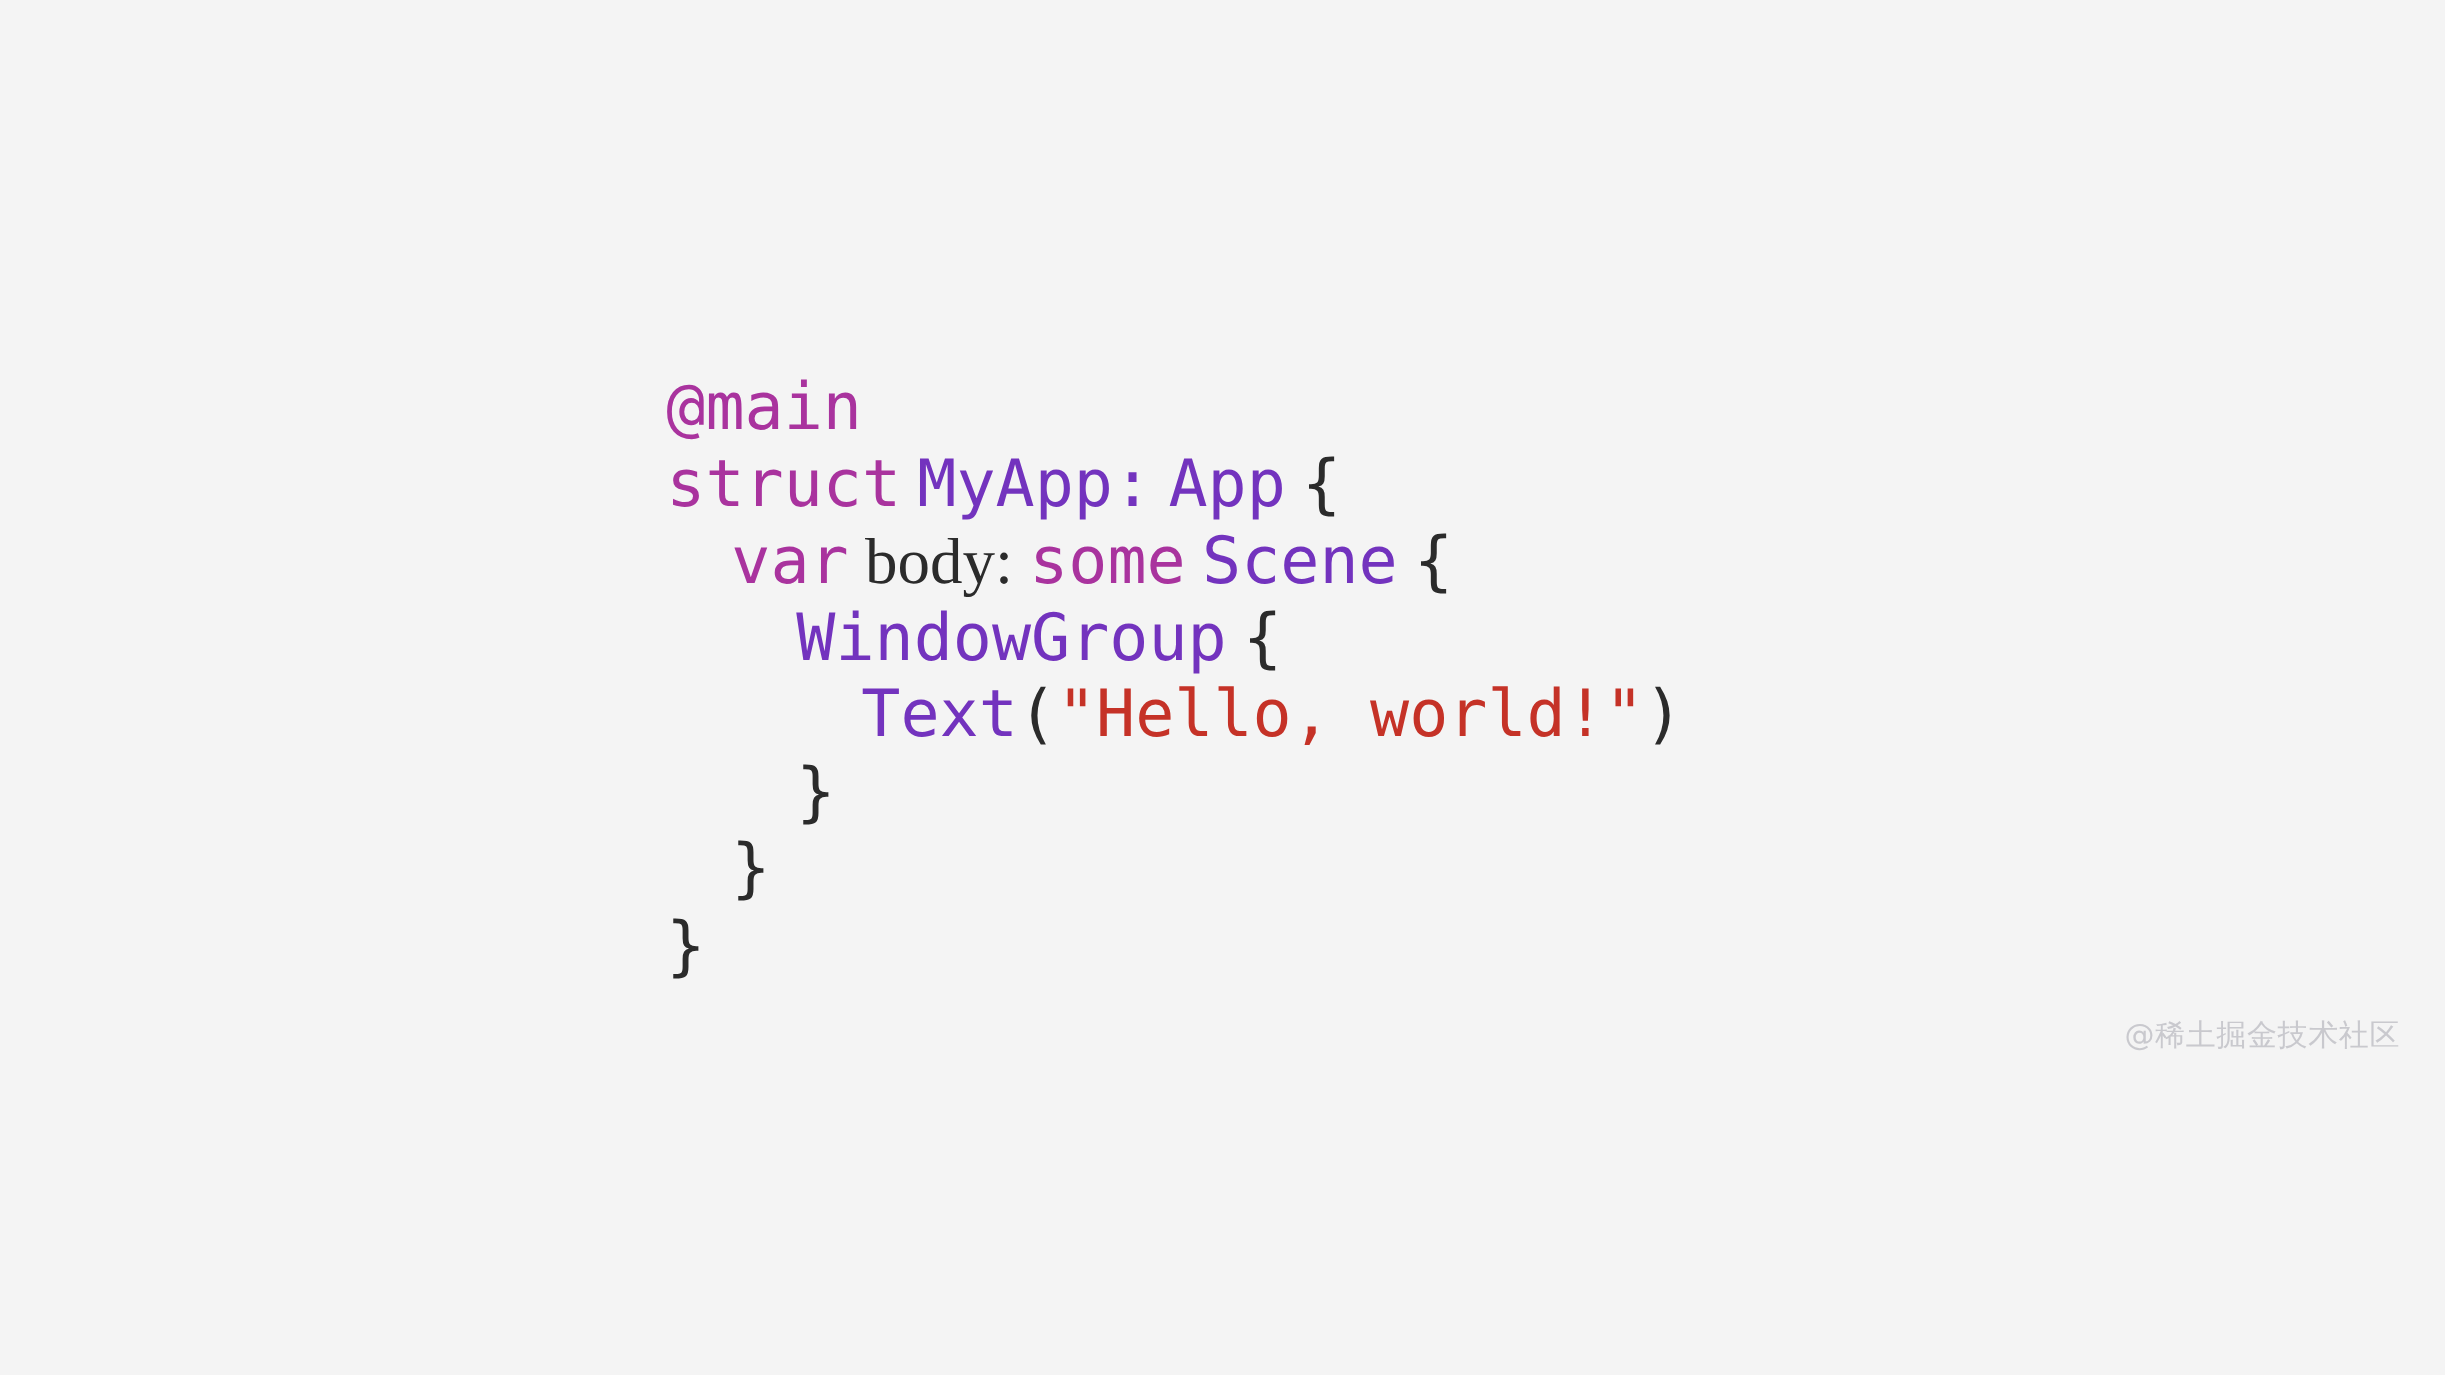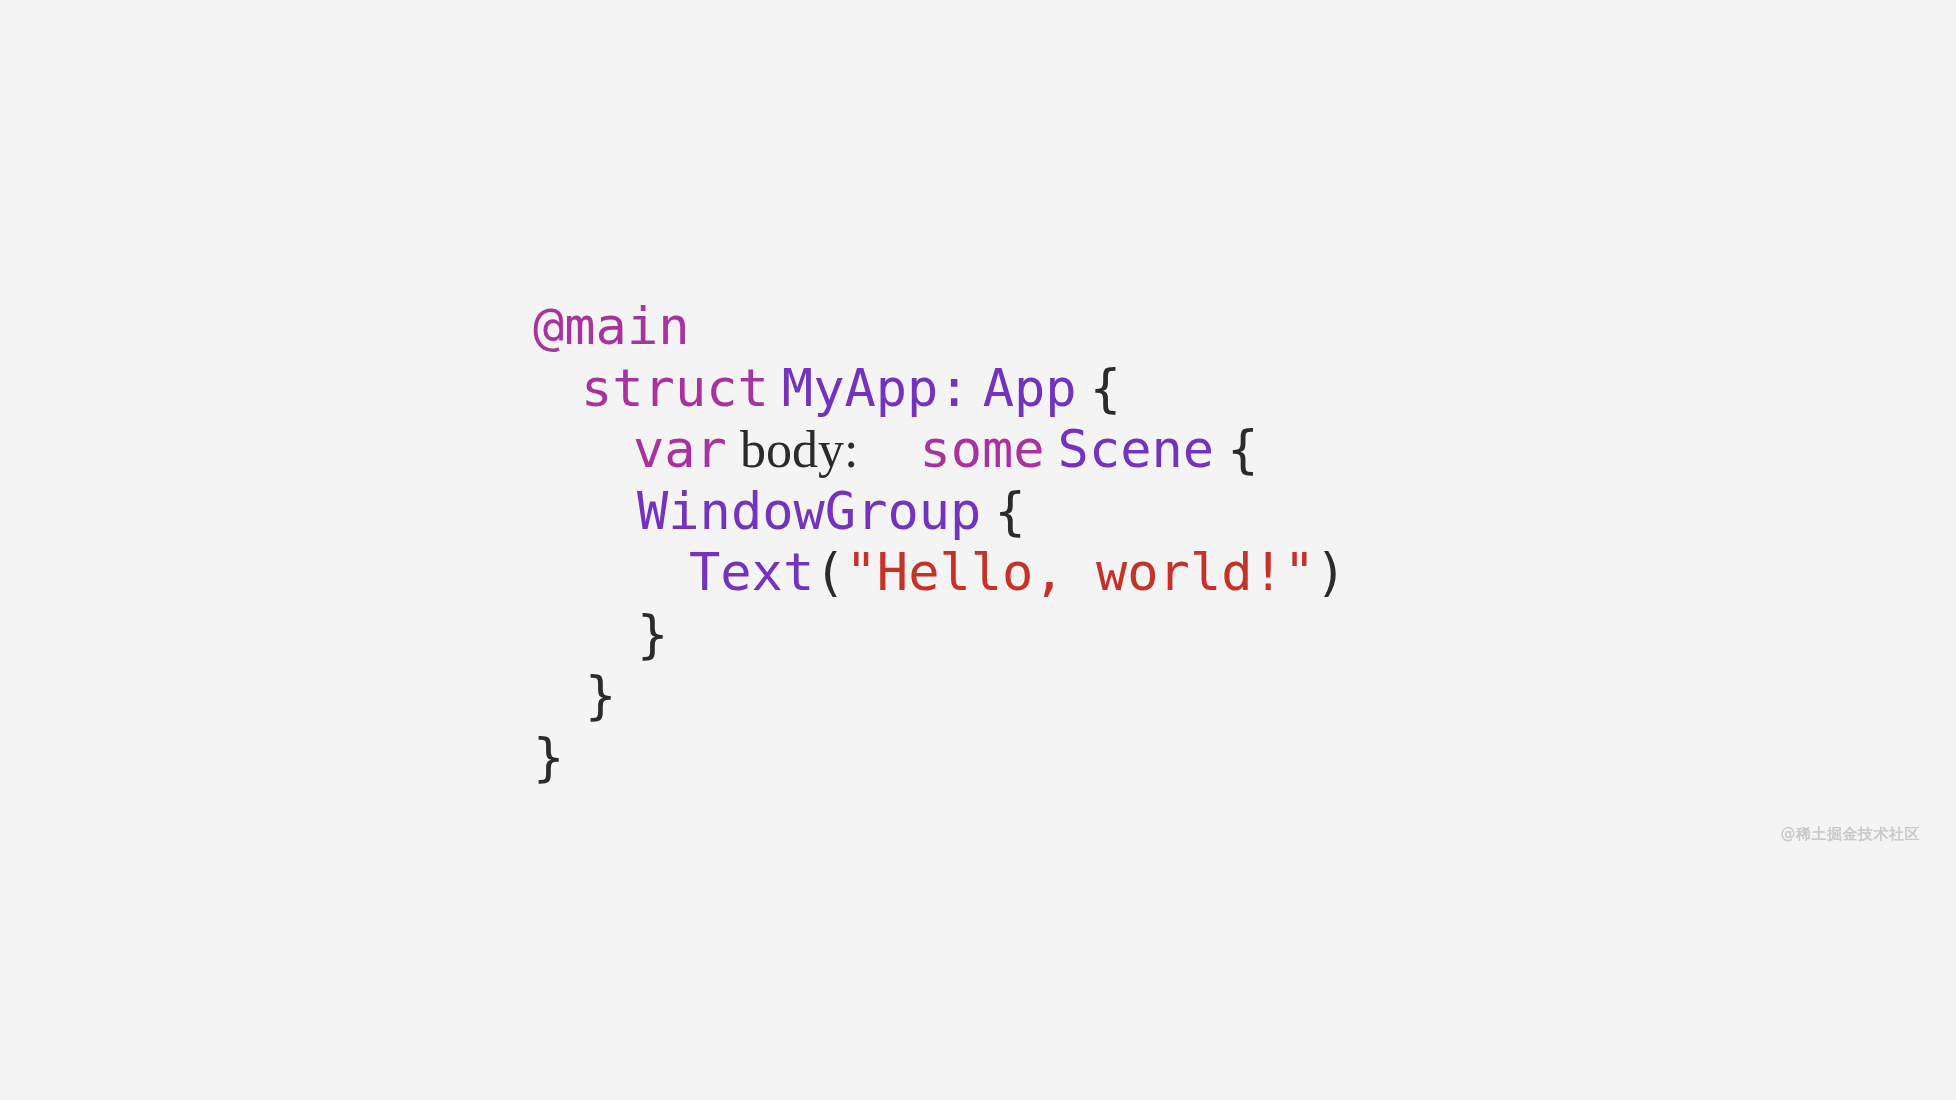--- a/index.html
+++ b/index.html
@@ -36,37 +36,36 @@
   }
 
   .code-line {
     white-space: pre;
     display: block;
     height: 61.5px;
   }
 
   .tok { white-space: pre; }
 
-  .tok-keyword     { color: #a9339e; margin-left: 48px; }
+  .tok-keyword     { color: #a9339e; }
   .tok-type        { color: #7333be; }
   .tok-plain       { color: #2b2b2b; font-family: Liberation Serif, serif; }
   .tok-string      { color: #c53227; }
   .tok-punct       { color: #2b2b2b; }
   .tok-attribute   { color: #a9339e; }
 
   #watermark {
     position: absolute;
     right: 36px;
     bottom: 24px;
     font-family: "DejaVu Sans", "Liberation Sans", sans-serif;
-    font-size: 15px;
+    font-size: 24px;
     color: #c9c9ce;
     letter-spacing: 0.5px;
     user-select: none;
-    font-weight: bold;
   }
 </style>
 </head>
 <body style="background: rgb(244, 244, 244);">
 
 <div id="canvas" style="background: rgb(244, 244, 244);">
 
   <div id="code-block"><span class="code-line"><span class="tok tok-attribute" style="color: rgb(169, 51, 158);">@main</span></span><span class="code-line"><span class="tok tok-keyword" style="color: rgb(169, 51, 158);">struct</span><span class="tok tok-plain" style="color: rgb(43, 43, 43);"> </span><span class="tok tok-type" style="color: rgb(115, 51, 190);">MyApp</span><span class="tok tok-type" style="color: rgb(115, 51, 190);">:</span><span class="tok tok-plain" style="color: rgb(43, 43, 43);"> </span><span class="tok tok-type" style="color: rgb(115, 51, 190);">App</span><span class="tok tok-plain" style="color: rgb(43, 43, 43);"> </span><span class="tok tok-punct" style="color: rgb(43, 43, 43);">{</span></span><span class="code-line"><span class="tok tok-plain" style="color: rgb(43, 43, 43);">    </span><span class="tok tok-keyword" style="color: rgb(169, 51, 158);">var</span><span class="tok tok-plain" style="color: rgb(43, 43, 43);"> </span><span class="tok tok-plain" style="color: rgb(43, 43, 43);">body:</span><span class="tok tok-plain" style="color: rgb(43, 43, 43);"> </span><span class="tok tok-keyword" style="color: rgb(169, 51, 158);">some</span><span class="tok tok-plain" style="color: rgb(43, 43, 43);"> </span><span class="tok tok-type" style="color: rgb(115, 51, 190);">Scene</span><span class="tok tok-plain" style="color: rgb(43, 43, 43);"> </span><span class="tok tok-punct" style="color: rgb(43, 43, 43);">{</span></span><span class="code-line"><span class="tok tok-plain" style="color: rgb(43, 43, 43);">        </span><span class="tok tok-type" style="color: rgb(115, 51, 190);">WindowGroup</span><span class="tok tok-plain" style="color: rgb(43, 43, 43);"> </span><span class="tok tok-punct" style="color: rgb(43, 43, 43);">{</span></span><span class="code-line"><span class="tok tok-plain" style="color: rgb(43, 43, 43);">            </span><span class="tok tok-type" style="color: rgb(115, 51, 190);">Text</span><span class="tok tok-punct" style="color: rgb(43, 43, 43);">(</span><span class="tok tok-string" style="color: rgb(197, 50, 39);">"Hello, world!"</span><span class="tok tok-punct" style="color: rgb(43, 43, 43);">)</span></span><span class="code-line"><span class="tok tok-plain" style="color: rgb(43, 43, 43);">        </span><span class="tok tok-punct" style="color: rgb(43, 43, 43);">}</span></span><span class="code-line"><span class="tok tok-plain" style="color: rgb(43, 43, 43);">    </span><span class="tok tok-punct" style="color: rgb(43, 43, 43);">}</span></span><span class="code-line"><span class="tok tok-punct" style="color: rgb(43, 43, 43);">}</span></span></div>
 
   <div id="watermark" style="color: rgb(201, 201, 206);">@稀土掘金技术社区</div>

